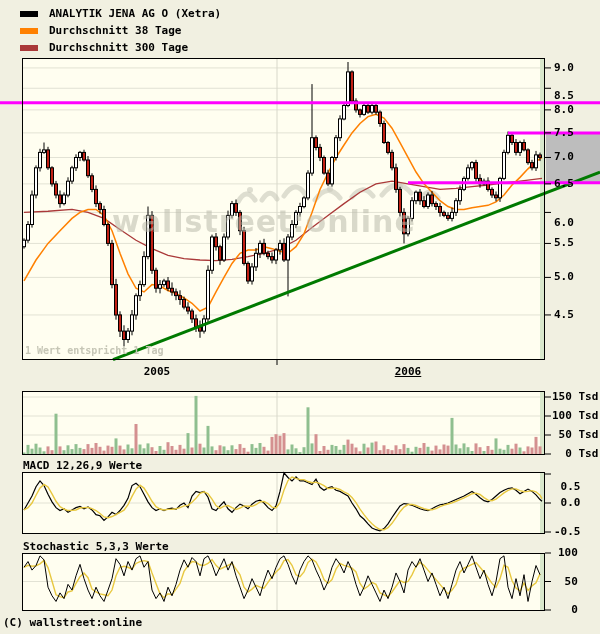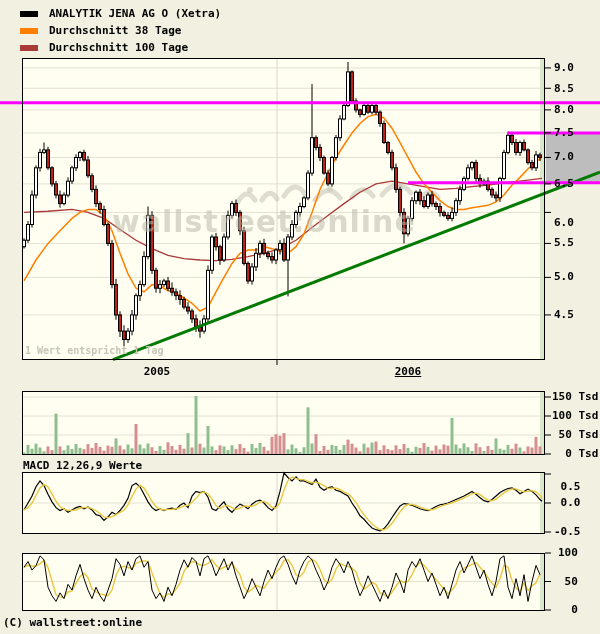--- a/index.html
+++ b/index.html
@@ -489,31 +489,32 @@
     <div class="legend-row">
       <span class="swatch" style="background: rgb(0, 0, 0);"></span>
       <span class="legend-label">ANALYTIK JENA AG O (Xetra)</span>
     </div>
     <div class="legend-row">
       <span class="swatch" style="background: rgb(255, 128, 0);"></span>
       <span class="legend-label">Durchschnitt 38 Tage</span>
     </div>
     <div class="legend-row">
       <span class="swatch" style="background: rgb(170, 57, 57);"></span>
-      <span class="legend-label">Durchschnitt 100 Tage</span>
+      <span class="legend-label">Durchschnitt 300 Tage</span>
     </div>
   </div>
 
   <div class="wm">wallstreet:online</div>
   <div class="scale-note">1 Wert entspricht 1 Tag</div>
 
   <div class="lbl" style="left:23px;top:460px;">MACD 12,26,9 Werte</div>
+  <div class="lbl" style="left:23px;top:541px;">Stochastic 5,3,3 Werte</div>
   <div class="lbl" style="left:3px;top:617px;">(C) wallstreet:online</div>
 <div class="lbl" style="left: 554px; top: 61.9092px;">9.0</div>
-    <div class="lbl" style="left: 554px; top: 83px;">8.5</div>
+    <div class="lbl" style="left: 554px; top: 90px;">8.5</div>
     <div class="lbl" style="left: 554px; top: 103.887px;">8.0</div>
     <div class="lbl" style="left: 554px; top: 126.889px;">7.5</div>
     <div class="lbl" style="left: 554px; top: 151.478px;">7.0</div>
     <div class="lbl" style="left: 554px; top: 177.89px;">6.5</div>
     <div class="lbl" style="left: 554px; top: 217px;">6.0</div>
     <div class="lbl" style="left: 554px; top: 237.428px;">5.5</div>
     <div class="lbl" style="left: 554px; top: 271.396px;">5.0</div>
     <div class="lbl" style="left: 554px; top: 308.947px;">4.5</div>
     <div class="lbl" style="left: 552px; top: 391px;">150 Tsd</div>
     <div class="lbl" style="left: 552px; top: 410px;">100 Tsd</div>

